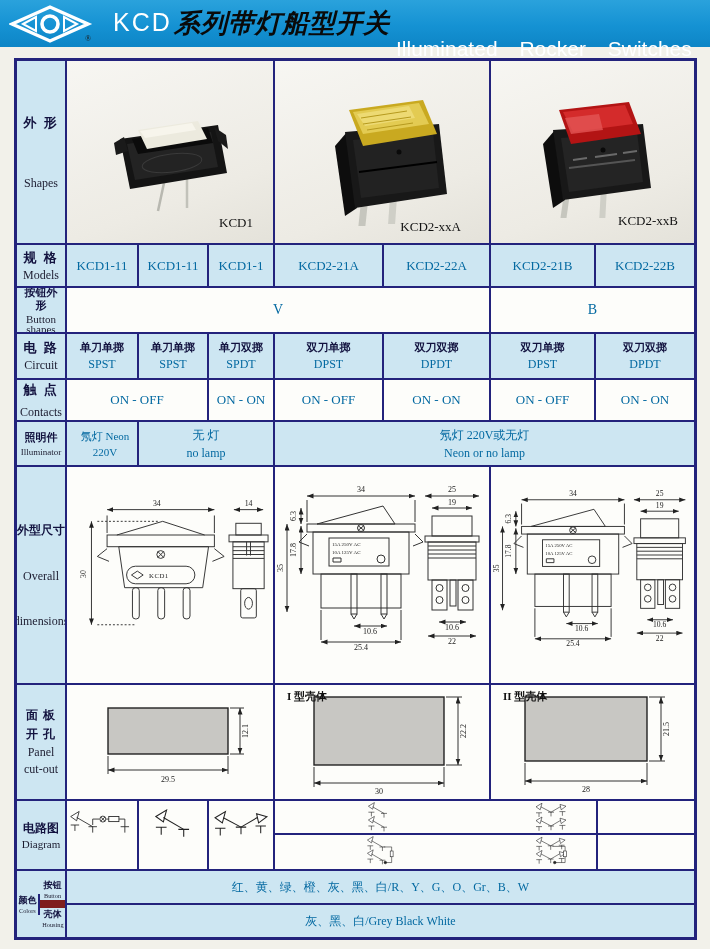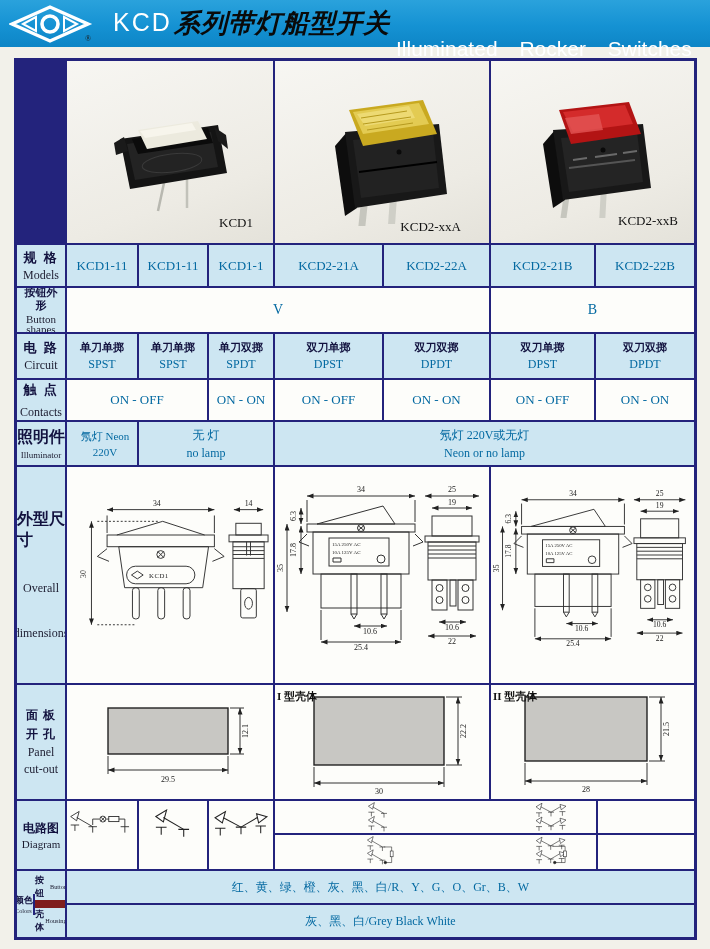--- a/index.html
+++ b/index.html
@@ -19,32 +19,32 @@
   .cell{background:#fdfdfa;position:relative;display:flex;align-items:center;justify-content:center;overflow:hidden;}
   .blue{background:#cde6f2;}
   .lab{flex-direction:column;background:#cde6f2;}
   .zh{font-weight:bold;color:#12123f;font-size:13px;letter-spacing:2px;}
   .en{color:#1c1c30;font-size:12px;letter-spacing:0;}
   .val{font-size:13px;color:#0369a1;}
   .two{flex-direction:column;gap:2px;}
   .photo{background:linear-gradient(160deg,#f7f6f2 0%,#edebe4 70%,#e4e2da 100%);}
   .cap{position:absolute;font-size:13px;color:#111;}
   .dim-cell{background:#fdfdfa;}
-  .panel-title{position:absolute;top:4px;left:2px;font-size:11px;font-weight:bold;color:#111;}
+  .panel-title{position:absolute;top:4px;left:12px;font-size:11px;font-weight:bold;color:#111;}
   .diag-cell{align-items:flex-start;justify-content:center;padding-top:8px;box-sizing:border-box;}
   .nested{display:block;padding:0;}
   .sub{position:absolute;left:0;width:100%;height:32px;}
   .sub1{top:0;border-bottom:2px solid #23237c;}
   .sub2{top:34px;}
   .vline{position:absolute;top:0;bottom:0;left:321px;width:2px;background:#23237c;}
   .gph{position:absolute;}
   .colors-label{display:flex;padding:0;}
   .cl-left{width:21px;display:flex;flex-direction:column;align-items:center;justify-content:center;border-right:2px solid #23237c;}
   .cl-right{flex:1;display:flex;flex-direction:column;}
-  .cl-rcell{flex:1;display:flex;flex-direction:row;align-items:center;justify-content:center;}
+  .cl-rcell{flex:1;display:flex;flex-direction:column;align-items:center;justify-content:center;}
   .cl-rcell + .cl-rcell{border-top:8px solid #7f1d1d;}
   .tiny-zh{font-weight:bold;color:#12123f;font-size:9px;letter-spacing:0;}
   .tiny-en{color:#1c1c30;font-size:7px;transform:scale(.9);}
   svg text{font-family:"Liberation Serif",serif;fill:#1a1a1a;}
   .dimtxt{font-size:8px;}
   .ratetxt{font-size:5px;}
   .kcdtxt{font-size:7px;letter-spacing:.5px;}
 </style>
 </head>
 <body>
@@ -80,20 +80,24 @@
     <polygon points="55,13 68,20 55,27" fill="none" stroke="#fff" stroke-width="2"></polygon>
     <text x="76" y="37" font-size="8" fill="#fff">®</text>
   </svg>
   <div class="brand">KCD</div>
   <div class="tzh">系列带灯船型开关</div>
   <div class="ten">Illuminated Rocker Switches</div>
 </div>
 
 <div class="tbl">
 
+  <div class="cell lab" style="gap:44px">
+    <span class="zh">外 形</span>
+    <span class="en">Shapes</span>
+  </div>
   <div class="cell photo" style="grid-column:2/5">
     <svg width="180" height="150" viewBox="0 0 180 150">
       <line x1="84" y1="106" x2="78" y2="134" stroke="#b8b8b0" stroke-width="2.5"></line>
       <line x1="107" y1="102" x2="107" y2="131" stroke="#c2c2ba" stroke-width="2.5"></line>
       <polygon points="40,62 138,48 147,96 50,112" fill="#141414"></polygon>
       <polygon points="34,66 44,60 48,74 36,78" fill="#1a1a1a"></polygon>
       <polygon points="134,50 146,58 148,72 138,64" fill="#1a1a1a"></polygon>
       <polygon points="47,67 131,55 138,90 55,103" fill="#232323"></polygon>
       <polygon points="52,62 128,51 133,66 58,77" fill="#0b0b0b"></polygon>
       <polygon points="58,53 118,44 127,62 67,72" fill="#eceade"></polygon>
@@ -194,38 +198,38 @@
     <span class="en">Contacts</span>
   </div>
   <div class="cell val" style="grid-column:2/4">ON - OFF</div>
   <div class="cell val">ON - ON</div>
   <div class="cell val">ON - OFF</div>
   <div class="cell val">ON - ON</div>
   <div class="cell val">ON - OFF</div>
   <div class="cell val">ON - ON</div>
 
   <div class="cell lab" style="gap:2px">
-    <span class="zh" style="font-size:16px;letter-spacing:0">照明件</span>
+    <span class="zh" style="font-size:11px;letter-spacing:0">照明件</span>
     <span class="en" style="font-size:9px">Illuminator</span>
   </div>
   <div class="cell blue two" style="align-items:center;padding-left:6px">
     <span class="val" style="font-size:11px">氖灯 Neon</span>
     <span class="val" style="font-size:11px">220V</span>
   </div>
   <div class="cell blue two" style="grid-column:3/5">
     <span class="val" style="font-size:12px">无 灯</span>
     <span class="val" style="font-size:12px">no lamp</span>
   </div>
   <div class="cell blue two" style="grid-column:5/9">
     <span class="val" style="font-size:12px">氖灯 220V或无灯</span>
     <span class="val" style="font-size:12px">Neon  or  no lamp</span>
   </div>
 
   <div class="cell lab" style="gap:30px">
-    <span class="zh" style="font-size:16px;letter-spacing:0">外型尺寸</span>
+    <span class="zh" style="font-size:12px;letter-spacing:0">外型尺寸</span>
     <span class="en">Overall</span>
     <span class="en">dimensions</span>
   </div>
   <div class="cell dim-cell" style="grid-column:2/5">
     <svg width="200" height="170" viewBox="0 0 205 170">
       <g stroke="#333" stroke-width="1" fill="none">
         <line x1="38" y1="18" x2="148" y2="18" marker-start="url(#arr)" marker-end="url(#arr)"></line>
         <line x1="38" y1="24" x2="38" y2="42"></line>
           <line x1="148" y1="24" x2="148" y2="42"></line>
         <polyline points="48,44 95,30 138,44"></polyline>

